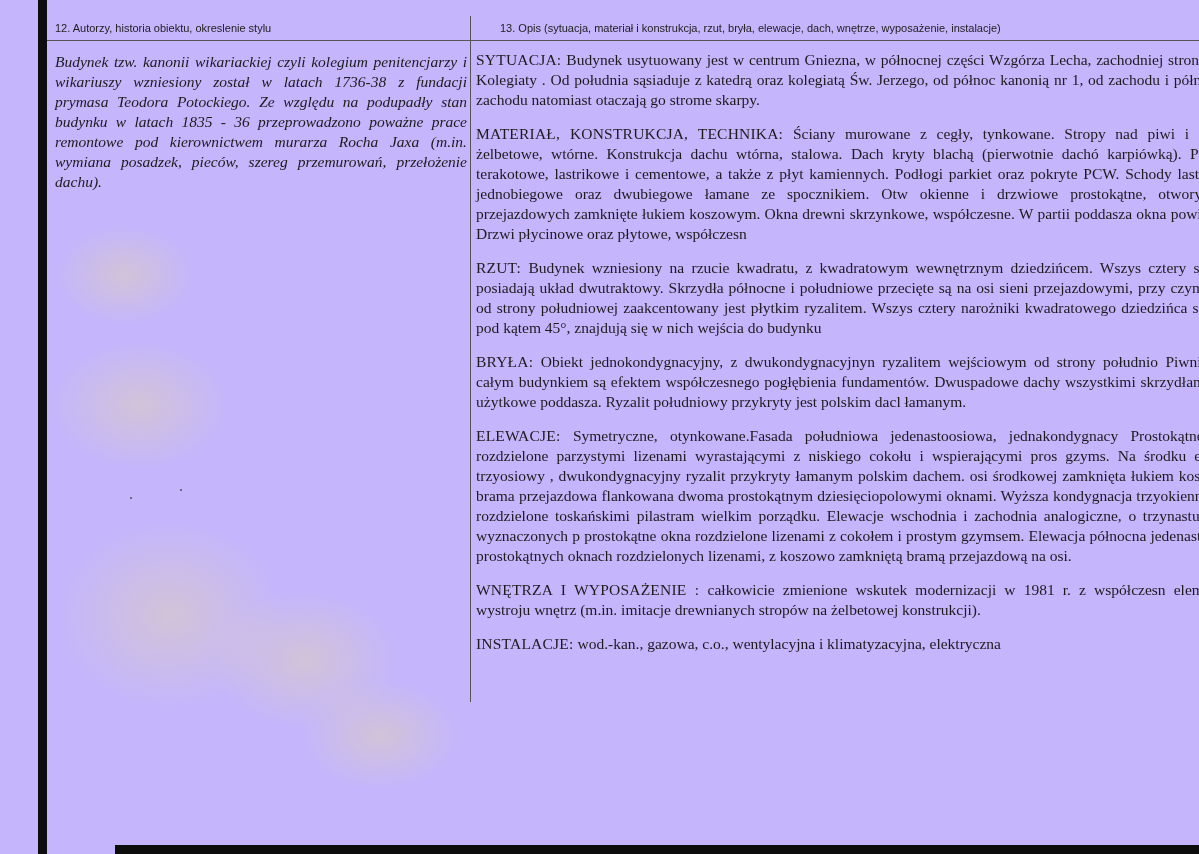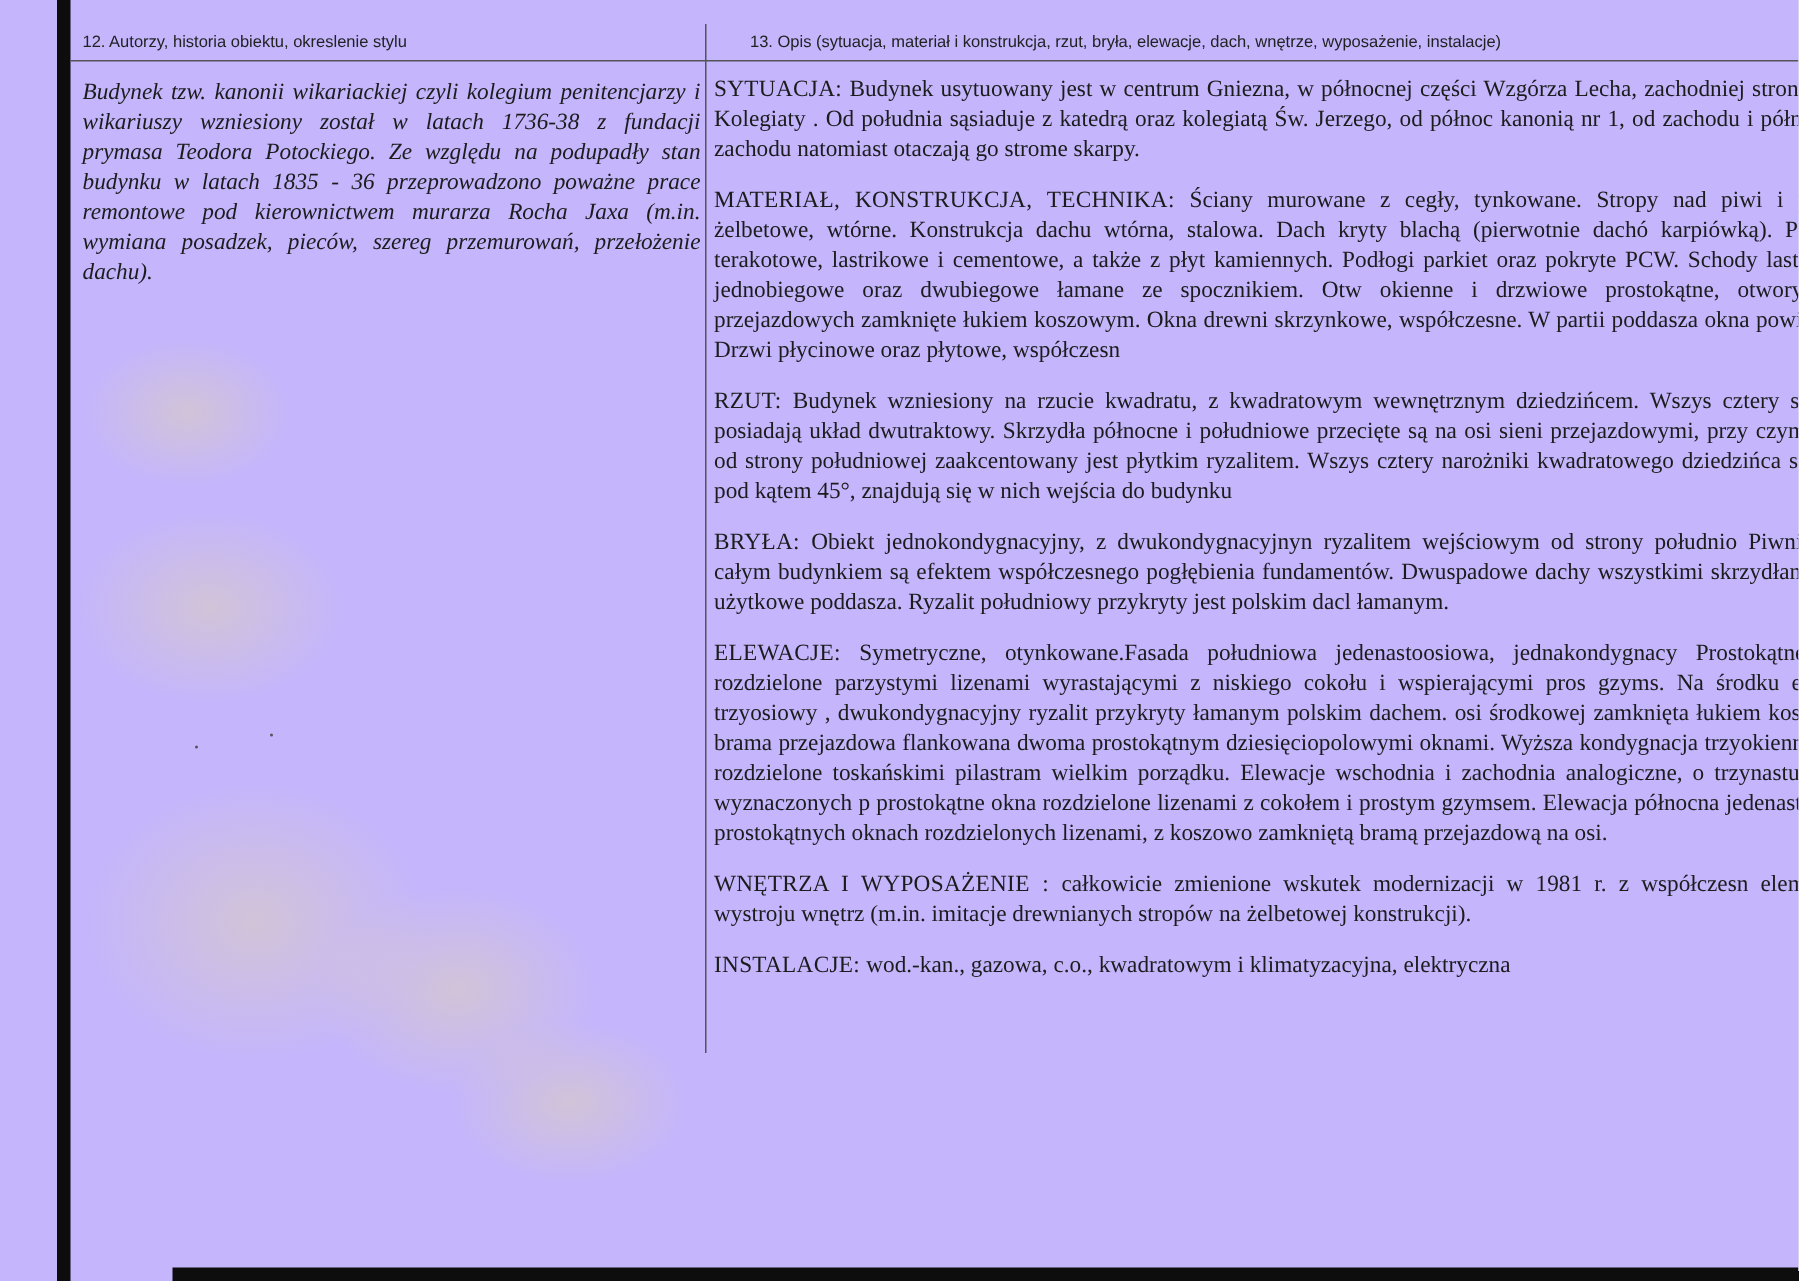--- a/index.html
+++ b/index.html
@@ -114,17 +114,17 @@
         <span class="section-text">Symetryczne, otynkowane.Fasada południowa jedenastoosiowa, jednakondygnacy Prostokątne okna rozdzielone parzystymi lizenami wyrastającymi z niskiego cokołu i wspierającymi pros gzyms. Na środku elewacji trzyosiowy , dwukondygnacyjny ryzalit przykryty łamanym polskim dachem. osi środkowej zamknięta łukiem koszowym brama przejazdowa flankowana dwoma prostokątnym dziesięciopolowymi oknami. Wyższa kondygnacja trzyokienna. Osie rozdzielone toskańskimi pilastram wielkim porządku. Elewacje wschodnia i zachodnia analogiczne, o trzynastu osiach wyznaczonych p prostokątne okna rozdzielone lizenami z cokołem i prostym gzymsem. Elewacja północna jedenastoosiow prostokątnych oknach rozdzielonych lizenami, z koszowo zamkniętą bramą przejazdową na osi.</span>
       </p>
 
       <p>
         <span class="section-label">WNĘTRZA I WYPOSAŻENIE : </span>
         <span class="section-text">całkowicie zmienione wskutek modernizacji w 1981 r.  z współczesn elementami wystroju wnętrz (m.in. imitacje drewnianych stropów na żelbetowej konstrukcji).</span>
       </p>
 
       <p>
         <span class="section-label">INSTALACJE: </span>
-        <span class="section-text">wod.-kan., gazowa, c.o., kwadratowym i klimatyzacyjna, elektryczna</span>
+        <span class="section-text">wod.-kan., gazowa, c.o., wentylacyjna i klimatyzacyjna, elektryczna</span>
       </p>
     </div>
 
 </div>
 
 </body></html>

